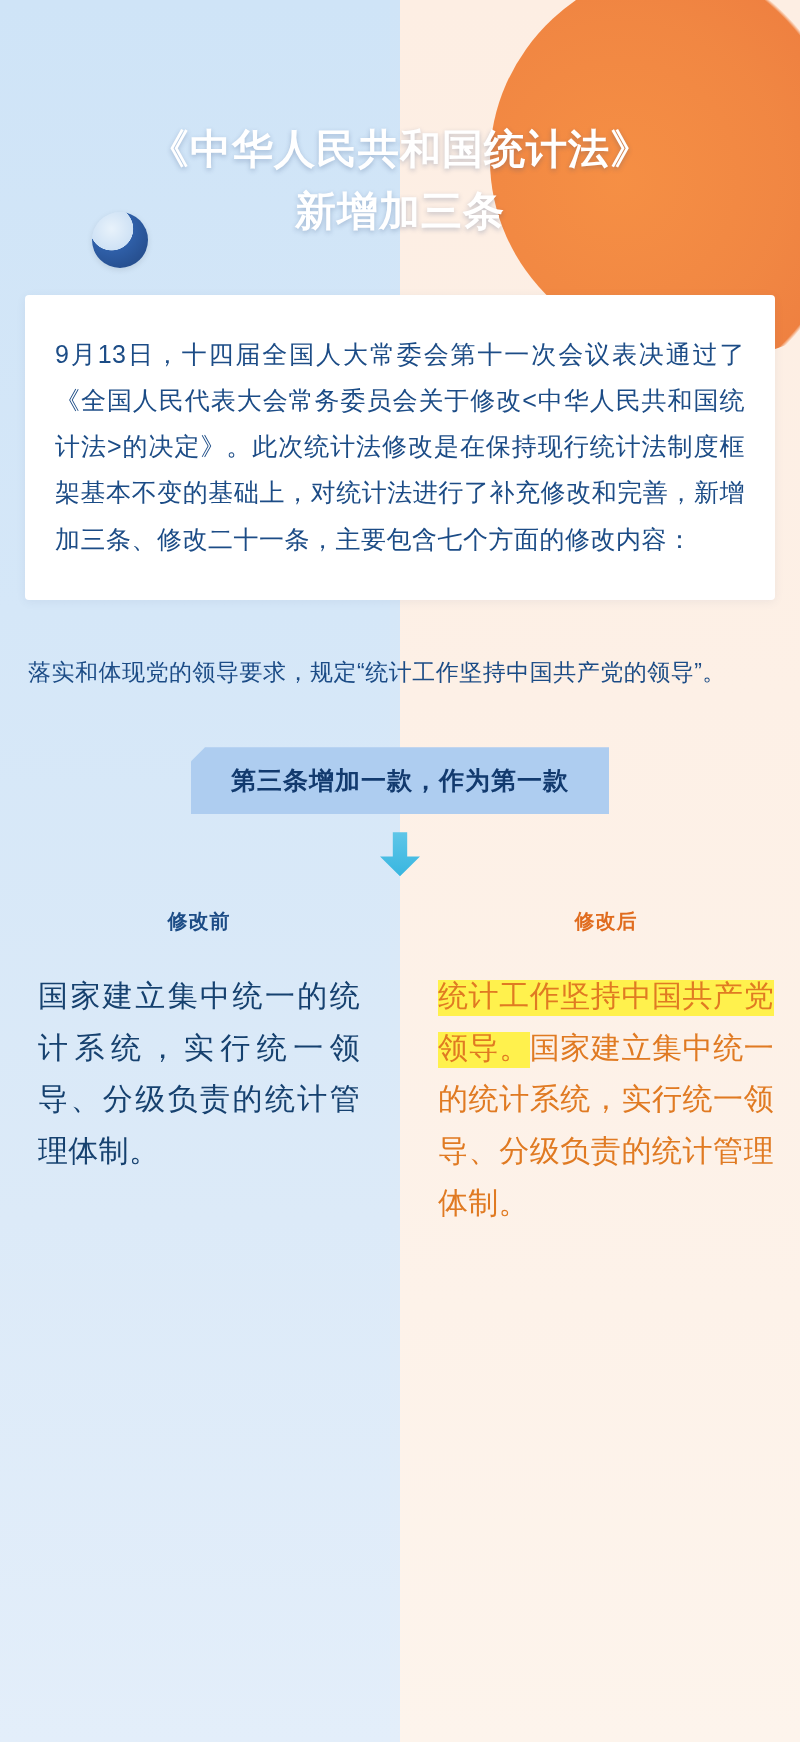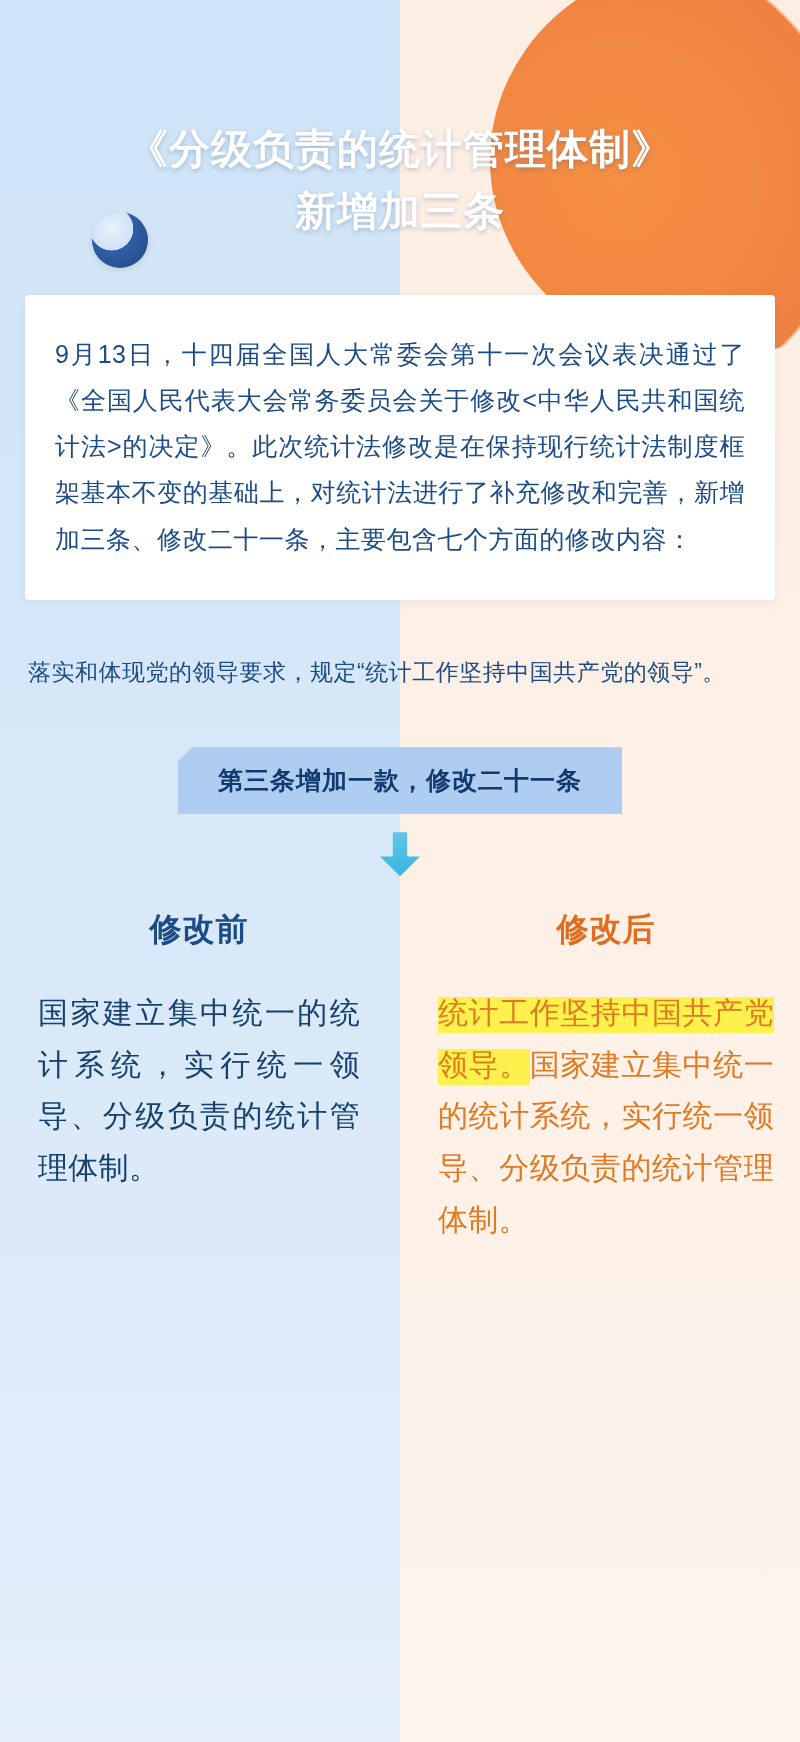--- a/index.html
+++ b/index.html
@@ -165,21 +165,21 @@
     margin-top: 32px;
   }
   .compare-col {
     width: 50%;
     padding: 0 34px;
   }
   .compare-col.left { padding-left: 38px; padding-right: 40px; }
   .compare-col.right { padding-left: 38px; padding-right: 26px; }
   .compare-head {
     text-align: center;
-    font-size: 32px;
+    font-size: 20px;
     font-weight: bold;
     margin-bottom: 38px;
     letter-spacing: 1px;
   }
   .compare-head.before { color: #1c4c86; }
   .compare-head.after { color: #e06c1f; }
   .compare-body {
     font-size: 30px;
     line-height: 1.72;
     letter-spacing: 0.3px;
@@ -199,33 +199,33 @@
 <div class="bg">
   <div class="bg-left"></div>
   <div class="bg-right"></div>
 </div>
 <div class="bg-orange-arc"></div>
 <div class="bg-blue-dot"></div>
 
 <div class="page">
 
   <div class="title-block">
-    <div class="title-line">《分级负责的统计管理体制》</div>
+    <div class="title-line">《中华人民共和国统计法》</div>
     <div class="title-line">新增加三条</div>
   </div>
 
   <div class="intro-card">
     <div class="intro-text">9月13日，十四届全国人大常委会第十一次会议表决通过了《全国人民代表大会常务委员会关于修改&lt;中华人民共和国统计法&gt;的决定》。此次统计法修改是在保持现行统计法制度框架基本不变的基础上，对统计法进行了补充修改和完善，新增加三条、修改二十一条，主要包含七个方面的修改内容：</div>
   </div>
 
 
   <div class="section-para">落实和体现党的领导要求，规定“统计工作坚持中国共产党的领导”。</div>
 
   <div class="clause-wrap">
-    <div class="clause-tag">第三条增加一款，修改二十一条</div>
+    <div class="clause-tag">第三条增加一款，作为第一款</div>
   </div>
 
   <div class="arrow-wrap">
     <div class="arrow"></div>
   </div>
 
   <div class="compare">
     <div class="compare-col left">
       <div class="compare-head before">修改前</div>
       <div class="compare-body before">国家建立集中统一的统计系统，实行统一领导、分级负责的统计管理体制。</div>

